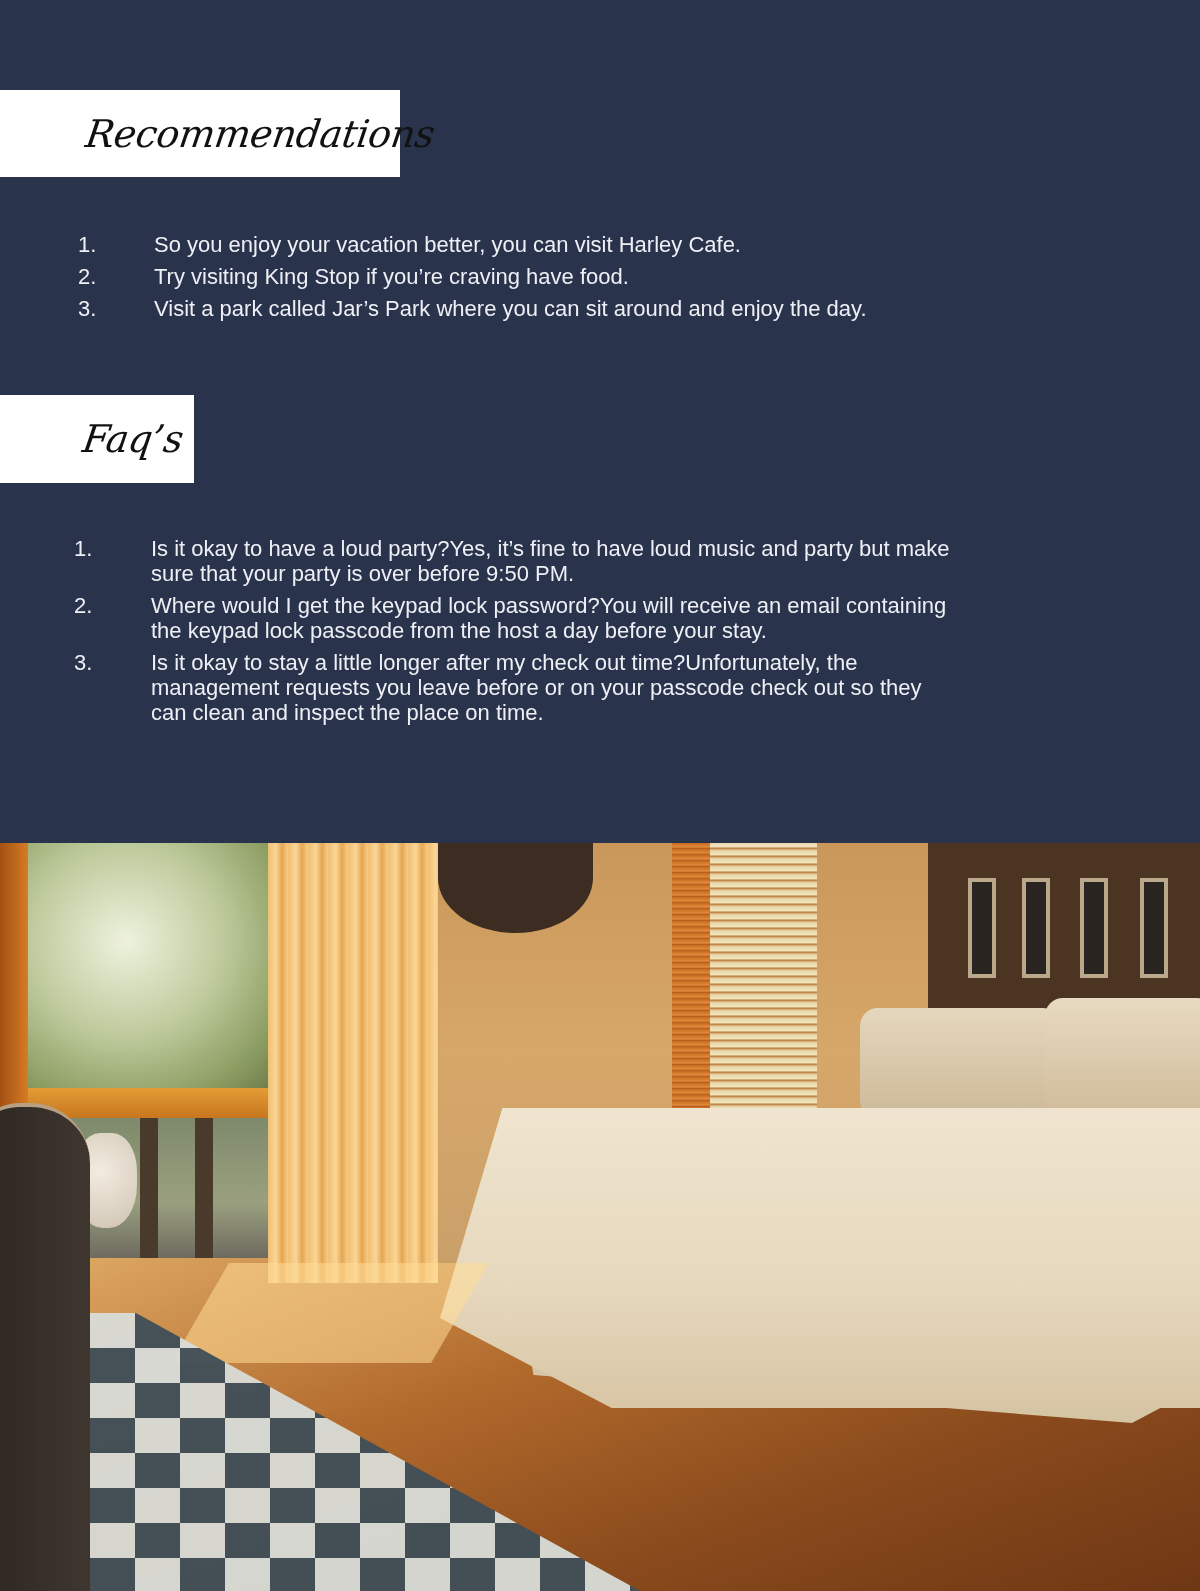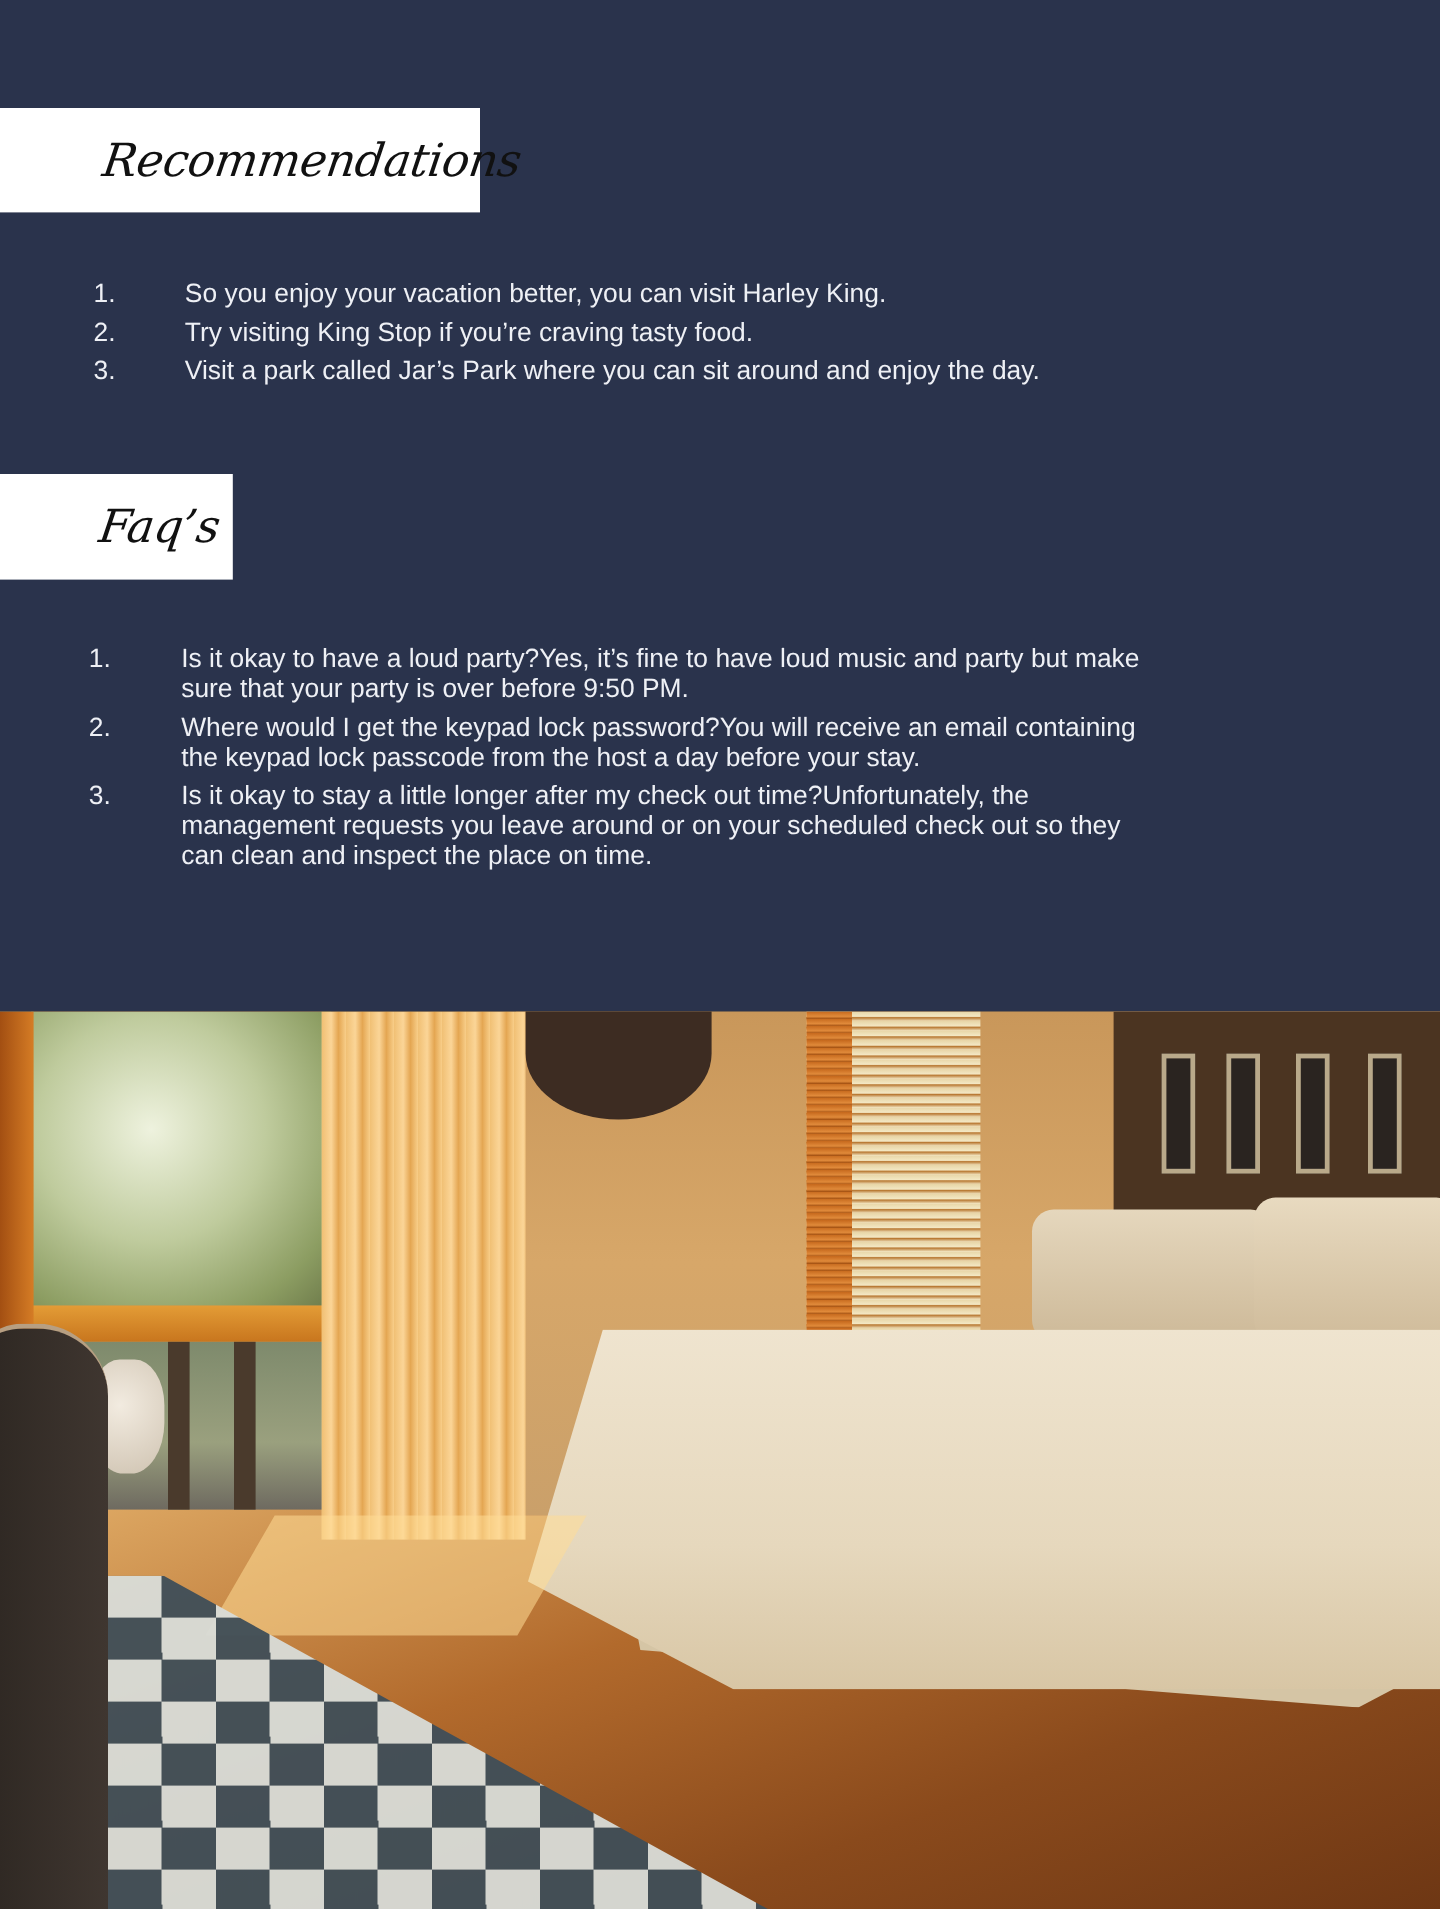--- a/index.html
+++ b/index.html
@@ -68,25 +68,25 @@
 
 <div class="page">
 
   <div id="rec-box" class="label-box">
     <span class="script">Recommendations</span>
   </div>
 
   <ol id="rec-list" class="list">
     <li>
       <span class="num">1.</span>
-      <span class="txt">So you enjoy your vacation better, you can visit Harley King.</span>
+      <span class="txt">So you enjoy your vacation better, you can visit Harley Cafe.</span>
     </li>
     <li>
       <span class="num">2.</span>
-      <span class="txt">Try visiting King Stop if you’re craving tasty food.</span>
+      <span class="txt">Try visiting King Stop if you’re craving have food.</span>
     </li>
     <li>
       <span class="num">3.</span>
       <span class="txt">Visit a park called Jar’s Park where you can sit around and enjoy the day.</span>
     </li>
   </ol>
 
   <div id="faq-box" class="label-box">
     <span class="script">Faq’s</span>
   </div>
@@ -95,21 +95,21 @@
     <li>
       <span class="num">1.</span>
       <span class="txt">Is it okay to have a loud party?Yes, it’s fine to have loud music and party but make sure that your party is over before 9:50 PM.</span>
     </li>
     <li>
       <span class="num">2.</span>
       <span class="txt">Where would I get the keypad lock password?You will receive an email containing the keypad lock passcode from the host a day before your stay.</span>
     </li>
     <li>
       <span class="num">3.</span>
-      <span class="txt">Is it okay to stay a little longer after my check out time?Unfortunately, the management requests you leave around or on your scheduled check out so they can clean and inspect the place on time.</span>
+      <span class="txt">Is it okay to stay a little longer after my check out time?Unfortunately, the management requests you leave before or on your passcode check out so they can clean and inspect the place on time.</span>
     </li>
   </ol>
 </div>
 
 <div class="photo" title="Warm-lit bedroom with a cream-covered bed, rustic headboard, window with blinds, curtained glass door, wooden floor and patchwork cowhide rug">
   <div class="floor"></div>
   <div class="wall"></div>
   <div class="window-big"></div>
   <div class="balcony"></div>
   <div class="post1"></div>

